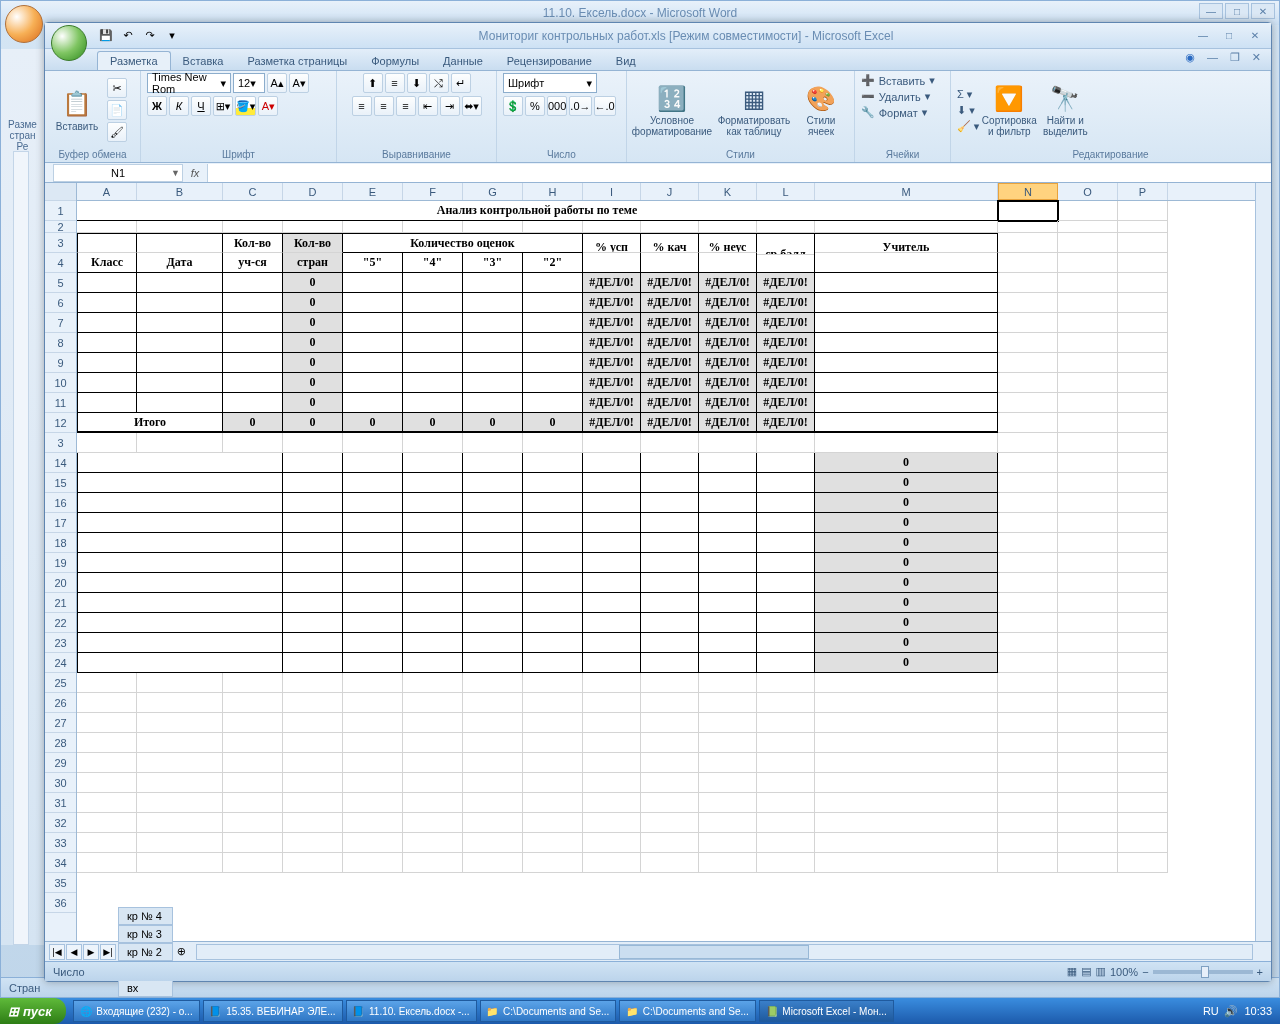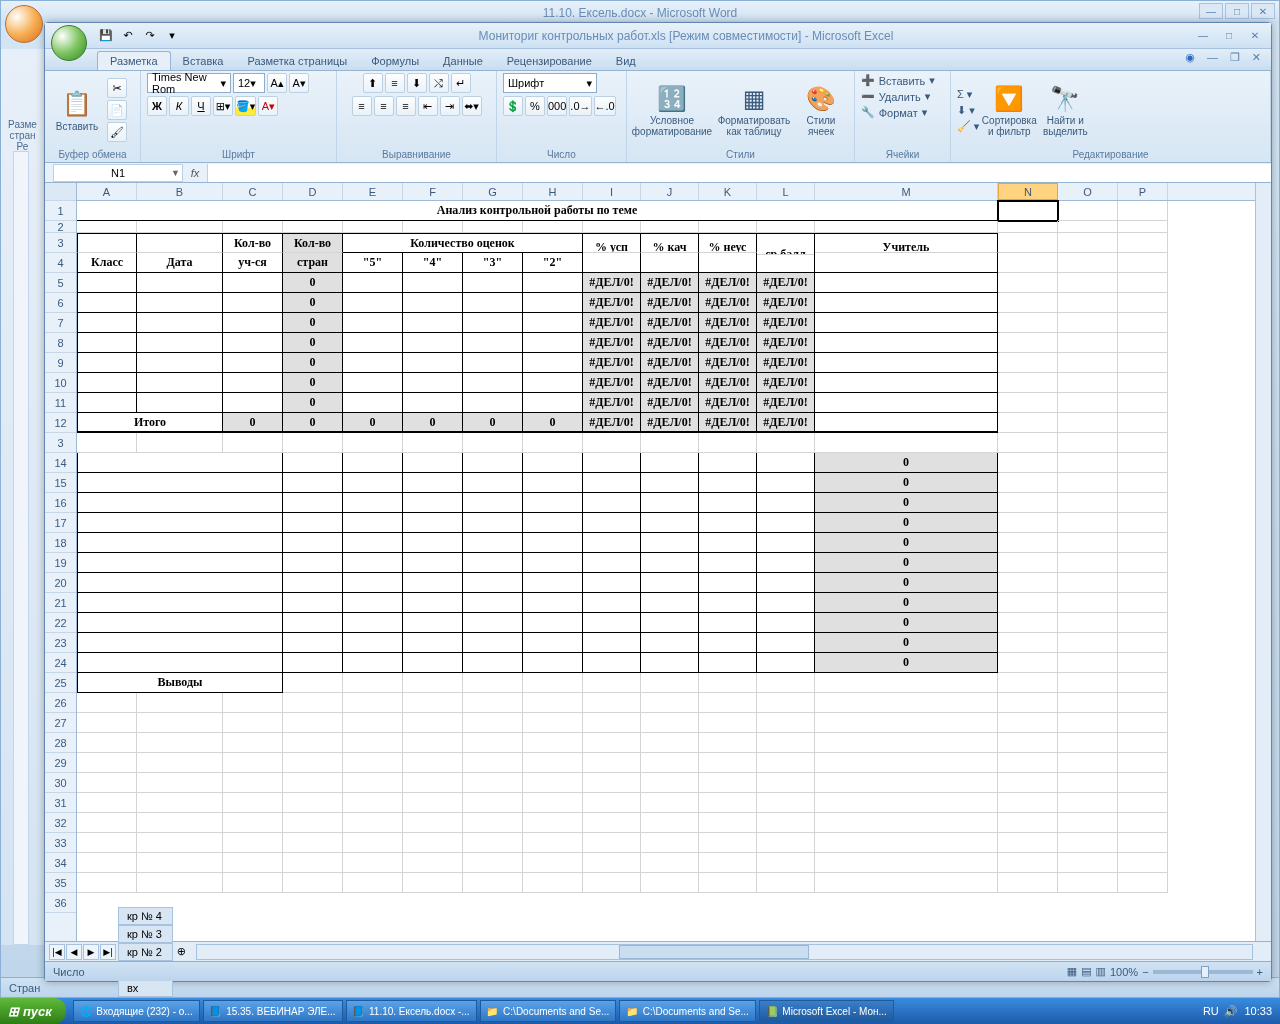--- a/index.html
+++ b/index.html
@@ -731,36 +731,20 @@
             <div class="cell tbR tbB" style="width: 58px;"></div>
             <div class="cell tbR tbB" style="width: 58px;"></div>
             <div class="cell tbR tbB" style="width: 58px;"></div>
             <div class="cell tbR tbB" style="width: 58px;"></div>
             <div class="cell tbR tbB gray" style="width: 183px;">0</div>
             <div class="cell " style="width: 60px;"></div>
             <div class="cell " style="width: 60px;"></div>
             <div class="cell " style="width: 50px;"></div>
           </div>
           <div class="cellrow ">
-            <div class="cell tbL tbR tbB" style="width: 206px;">Выводы</div>
-            <div class="cell " style="width: 60px;"></div>
-            <div class="cell " style="width: 60px;"></div>
-            <div class="cell " style="width: 60px;"></div>
-            <div class="cell " style="width: 60px;"></div>
-            <div class="cell " style="width: 60px;"></div>
-            <div class="cell " style="width: 58px;"></div>
-            <div class="cell " style="width: 58px;"></div>
-            <div class="cell " style="width: 58px;"></div>
-            <div class="cell " style="width: 58px;"></div>
-            <div class="cell " style="width: 183px;"></div>
-            <div class="cell " style="width: 60px;"></div>
-            <div class="cell " style="width: 60px;"></div>
-            <div class="cell " style="width: 50px;"></div>
-          </div>
-          <div class="cellrow ">
             <div class="cell " style="width: 60px;"></div>
             <div class="cell " style="width: 86px;"></div>
             <div class="cell " style="width: 60px;"></div>
             <div class="cell " style="width: 60px;"></div>
             <div class="cell " style="width: 60px;"></div>
             <div class="cell " style="width: 60px;"></div>
             <div class="cell " style="width: 60px;"></div>
             <div class="cell " style="width: 60px;"></div>
             <div class="cell " style="width: 58px;"></div>
             <div class="cell " style="width: 58px;"></div>

